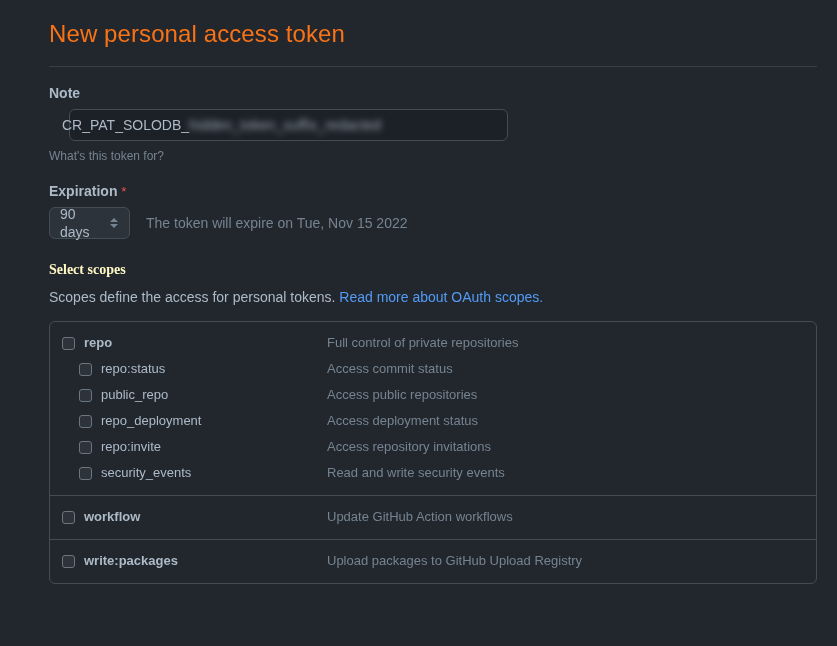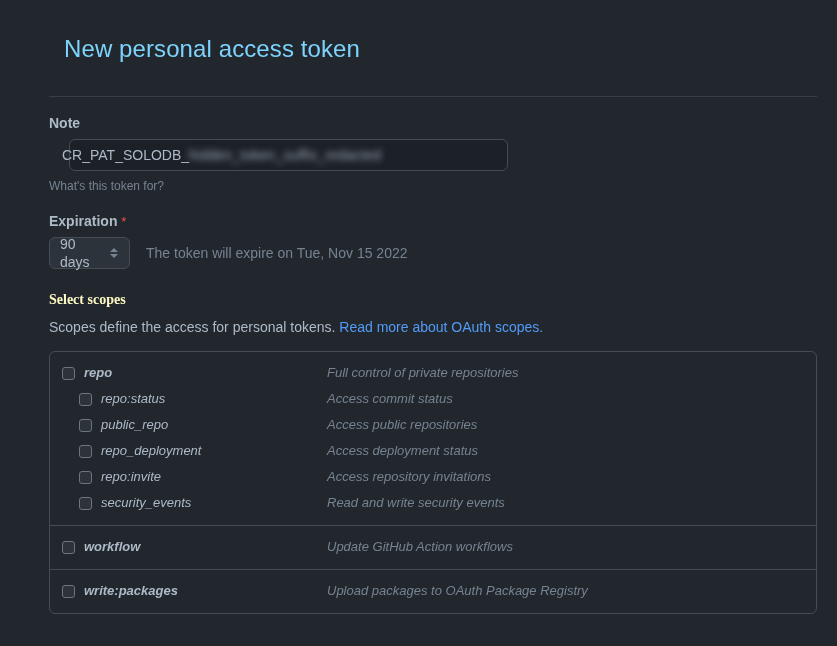--- a/index.html
+++ b/index.html
@@ -25,23 +25,23 @@
   .inner {
     padding-left: 49px;
     padding-right: 20px;
     padding-top: 18px;
   }
 
   
   .page-title {
     font-size: 24px;
     font-weight: 400;
-    color: #7dd3fc;
+    color: #f97316;
     letter-spacing: 0.1px;
-    margin: 15px;
+    margin: 0;
     padding: 0 0 16px 0;
     line-height: 32px;
   }
   .title-rule {
     height: 1px;
     background: #373e47;
     width: 768px;
     margin-bottom: 18px;
   }
 
@@ -181,21 +181,21 @@
   .scope-panel {
     width: 768px;
     border: 1px solid #444c56;
     border-radius: 6px;
     background: #22272e;
     overflow: hidden;
   }
   .scope-group + .scope-group {
     border-top: 1px solid #444c56;
   }
-  .scope-group { padding: 8px 0 9px 0; font-style: italic; }
+  .scope-group { padding: 8px 0 9px 0; }
 
   .scope-row {
     display: flex;
     align-items: center;
     padding: 4px 12px;
     line-height: 18px;
   }
   .scope-row.child { padding-left: 29px; }
 
   .cb {
@@ -301,19 +301,19 @@
           <div class="scope-row parent">
             <span class="cb"></span>
             <span class="scope-name">workflow</span>
             <span class="scope-desc">Update GitHub Action workflows</span>
           </div>
         </div>
         <div class="scope-group">
           <div class="scope-row parent">
             <span class="cb"></span>
             <span class="scope-name">write:packages</span>
-            <span class="scope-desc">Upload packages to OAuth Package Registry</span>
+            <span class="scope-desc">Upload packages to GitHub Upload Registry</span>
           </div>
         </div>
       </div>
 
   </div>
 </div>
 
 </body></html>

